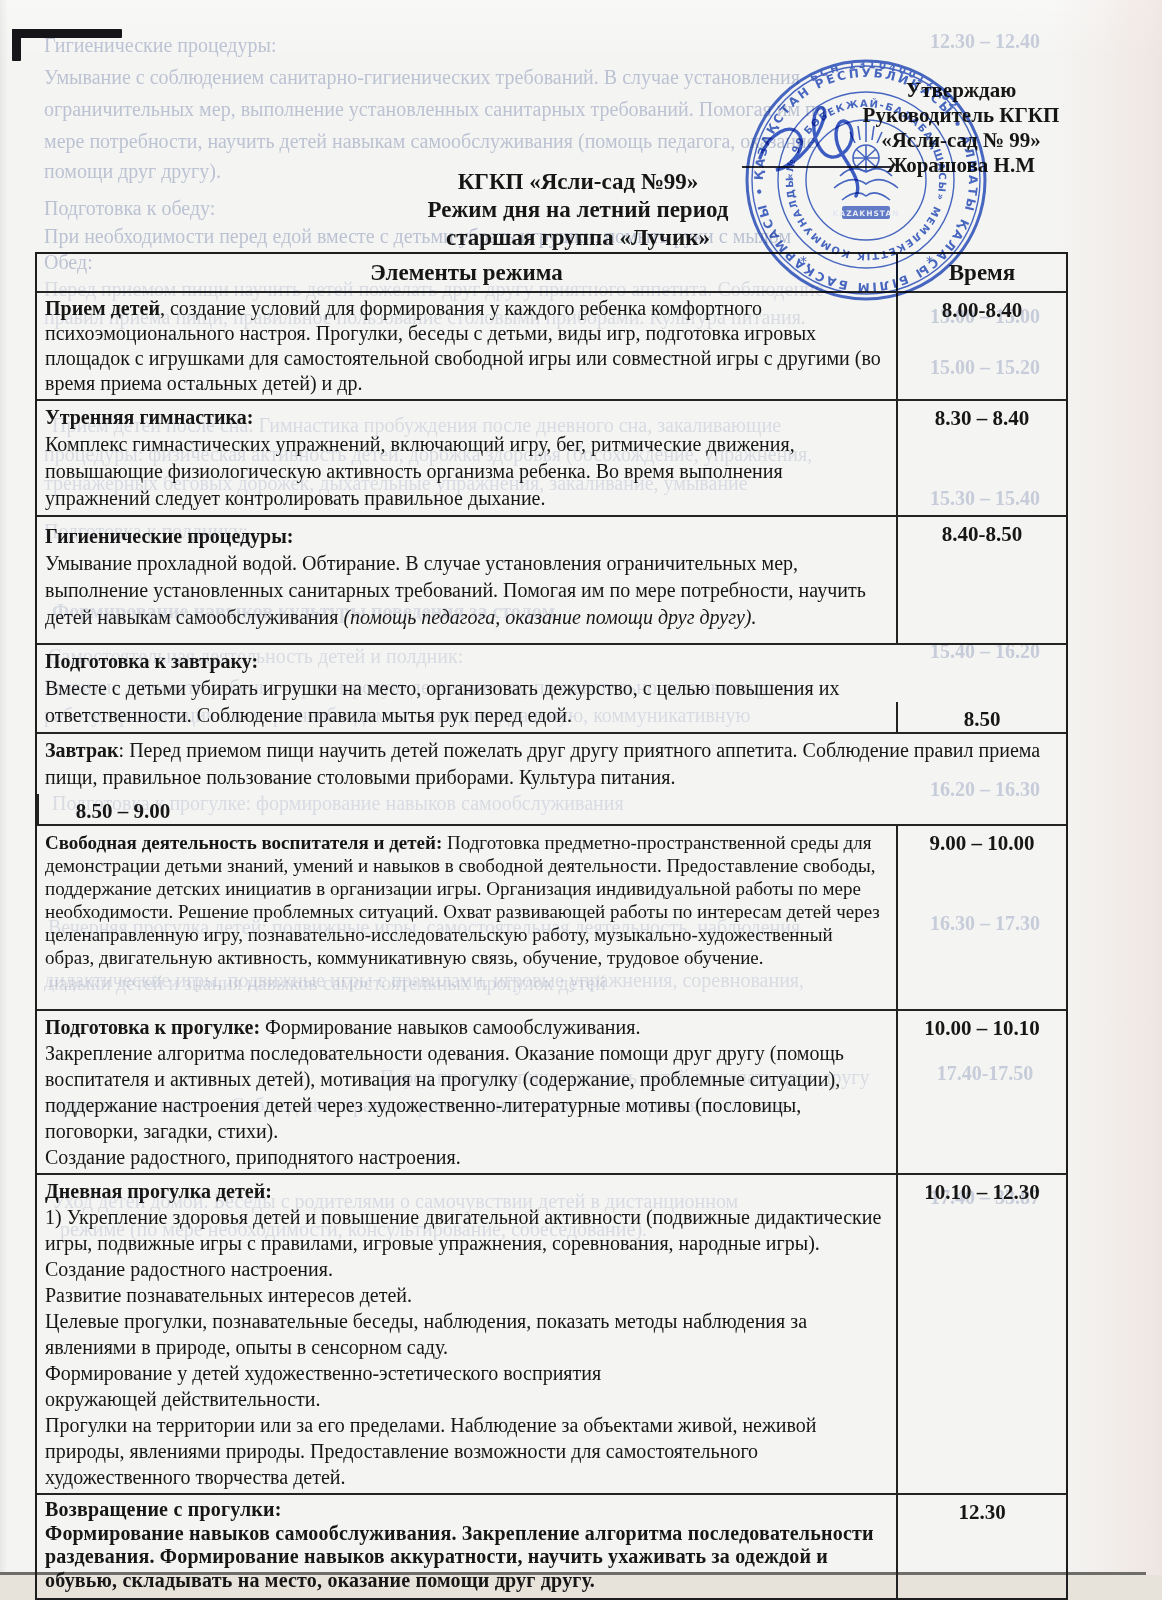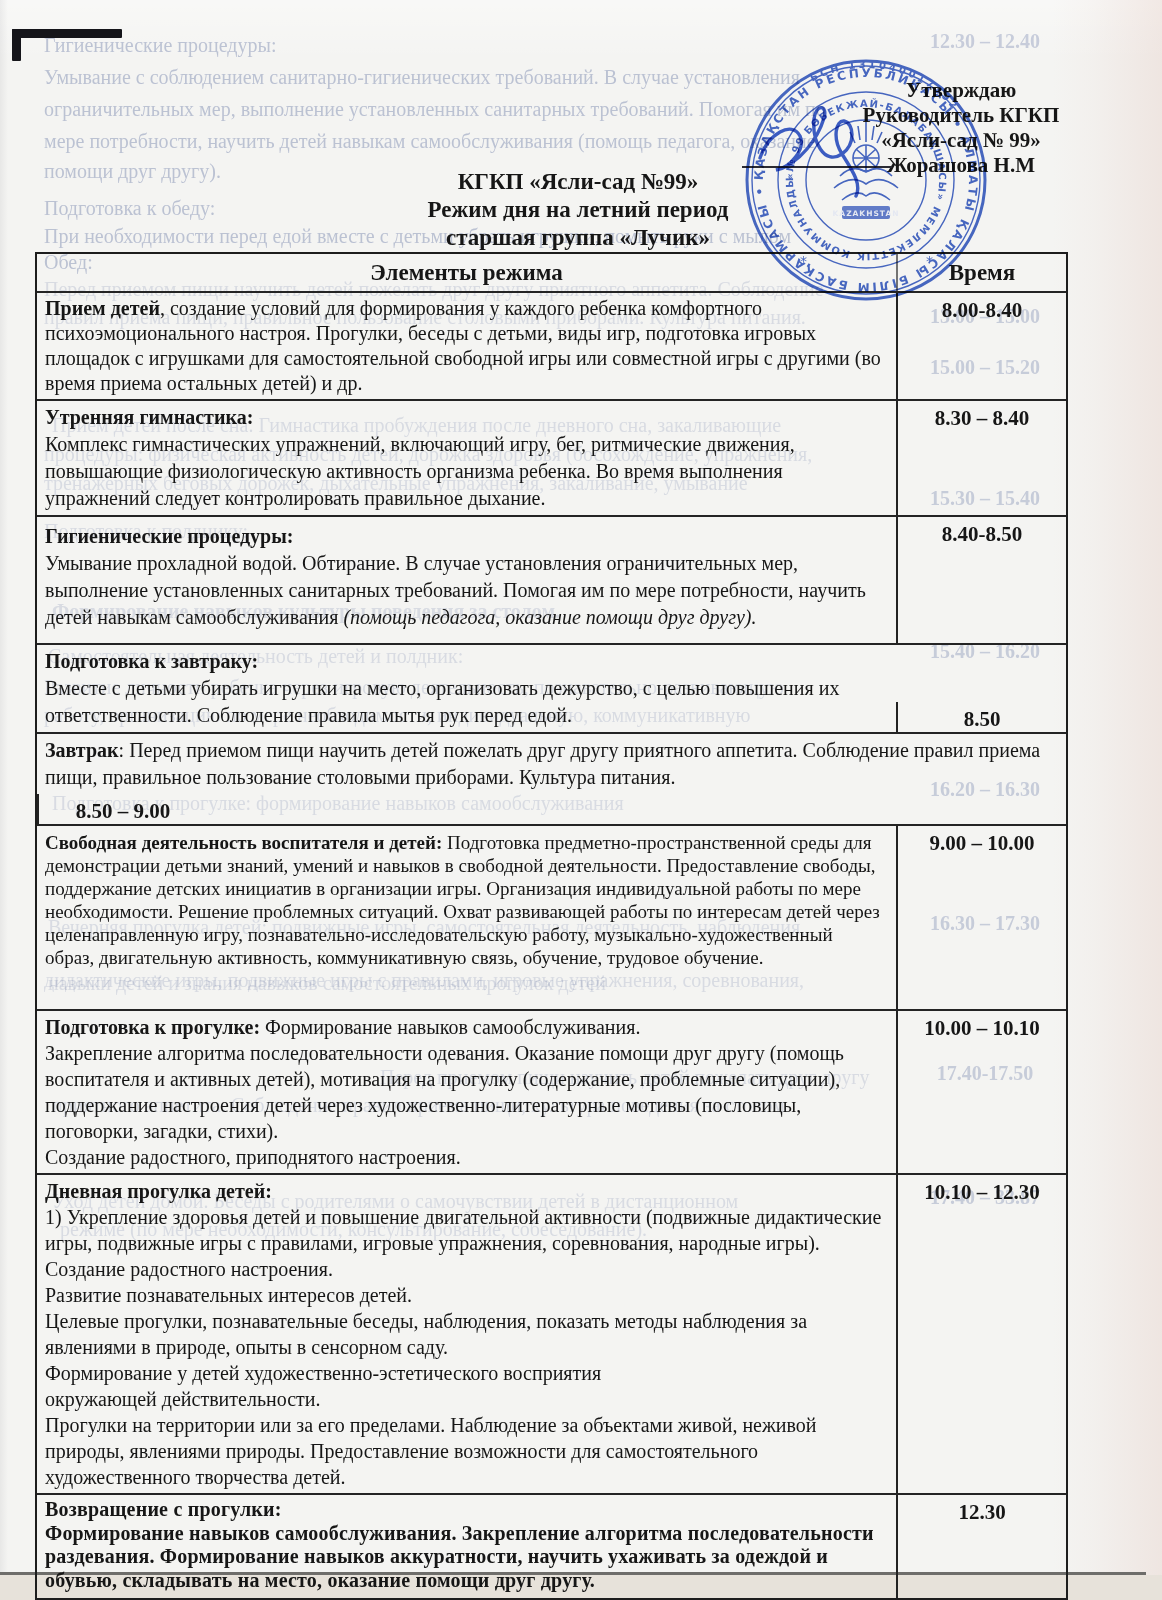--- a/index.html
+++ b/index.html
@@ -39,21 +39,21 @@
 
   
   .seal{position:absolute;left:744px;top:58px;mix-blend-mode:multiply;opacity:.93;}
   .signature{position:absolute;left:738px;top:92px;mix-blend-mode:multiply;}
 
   
   .schedule{position:absolute;left:35px;top:252px;width:1033px;
     border:2.5px solid #1d1d1d;border-bottom-width:4px;background:transparent;box-sizing:border-box;}
   .thead{display:flex;height:37px;font-weight:bold;font-size:23px;align-items:center;box-sizing:border-box;}
   .th-el{flex:1;text-align:center;}
-  .th-time{width:170px;border-left:2px solid #737373;text-align:center;align-self:stretch;
+  .th-time{width:170px;border-left:2px solid #0f172a;text-align:center;align-self:stretch;
     display:flex;align-items:center;justify-content:center;box-sizing:border-box;}
   .tr{display:flex;border-top:2px solid #242424;box-sizing:border-box;}
   .td-el{flex:1;padding:3px 14px 3px 8px;font-size:20px;line-height:27px;box-sizing:border-box;}
   .td-el p{margin:0;}
   .td-time{width:170px;border-left:2px solid #222;text-align:center;font-weight:bold;
     font-size:21px;padding-top:5px;box-sizing:border-box;}
   .r1{min-height:99px;}  .r1 .td-el{line-height:25px;}
   .r2{min-height:107px;}
   .r3{min-height:128px;} .r3 .td-el{padding-top:6px;}
   .r4{min-height:84px;align-items:flex-end;}

